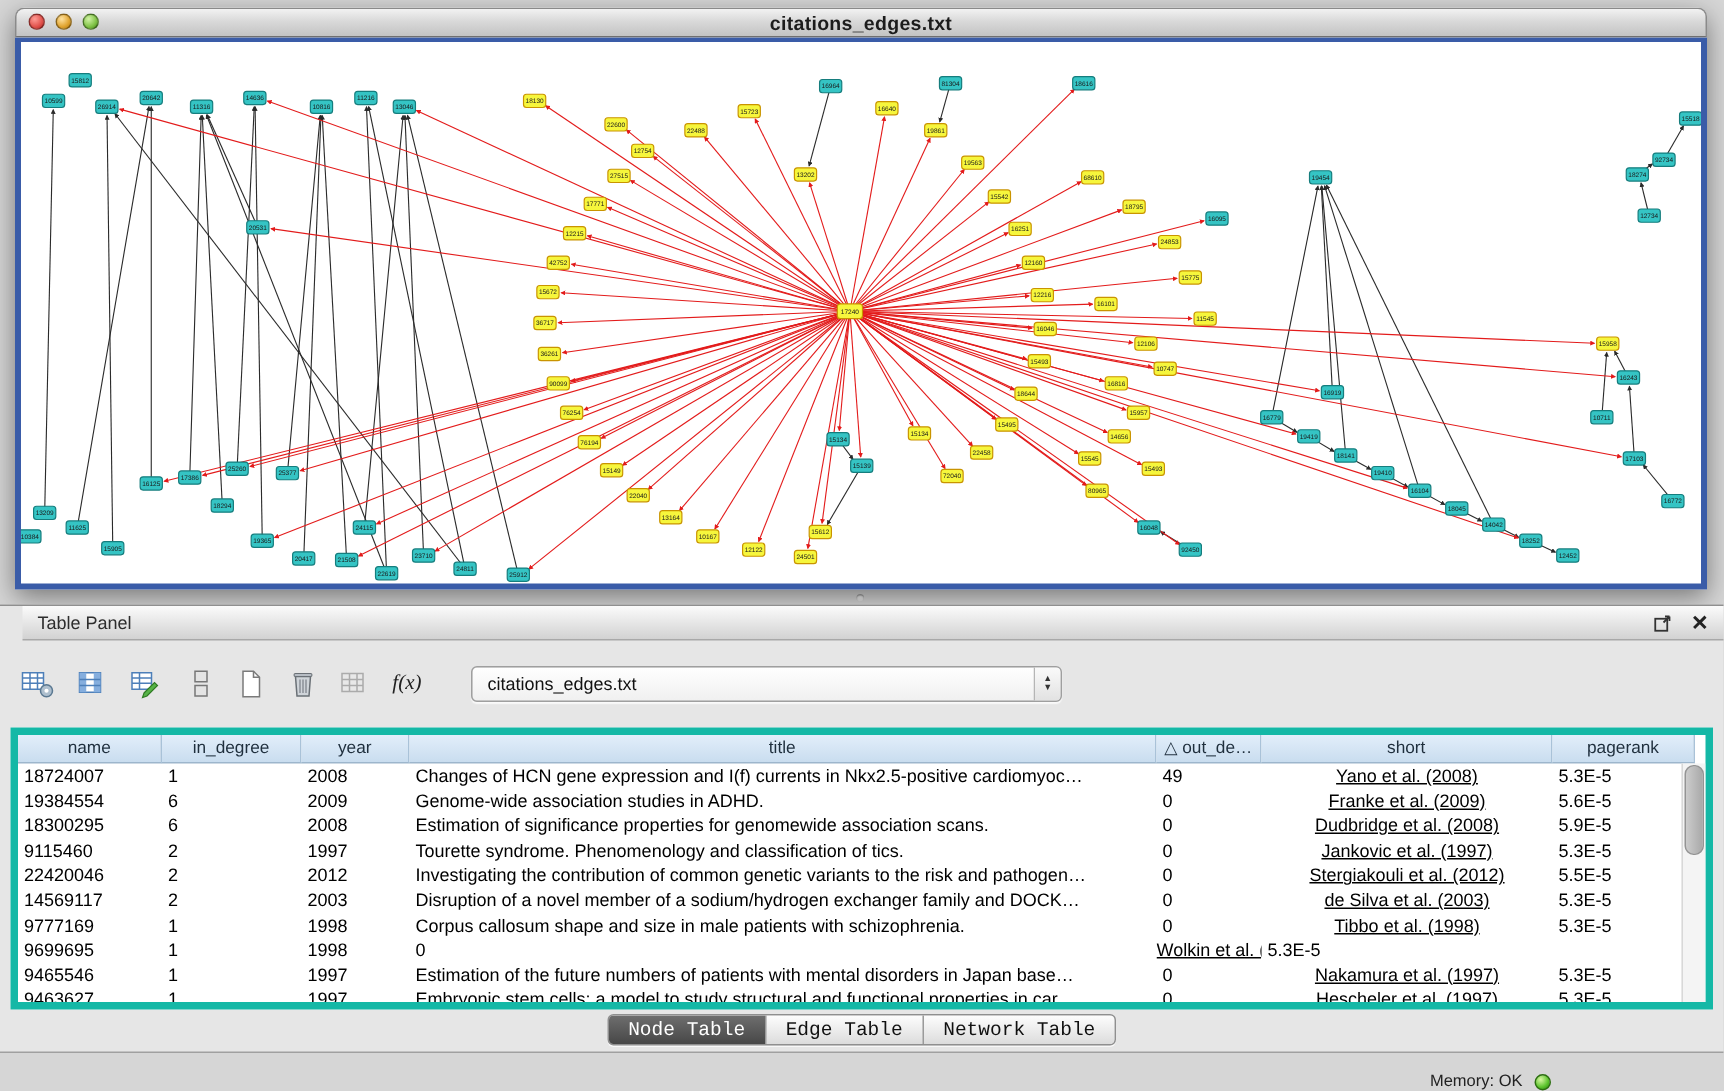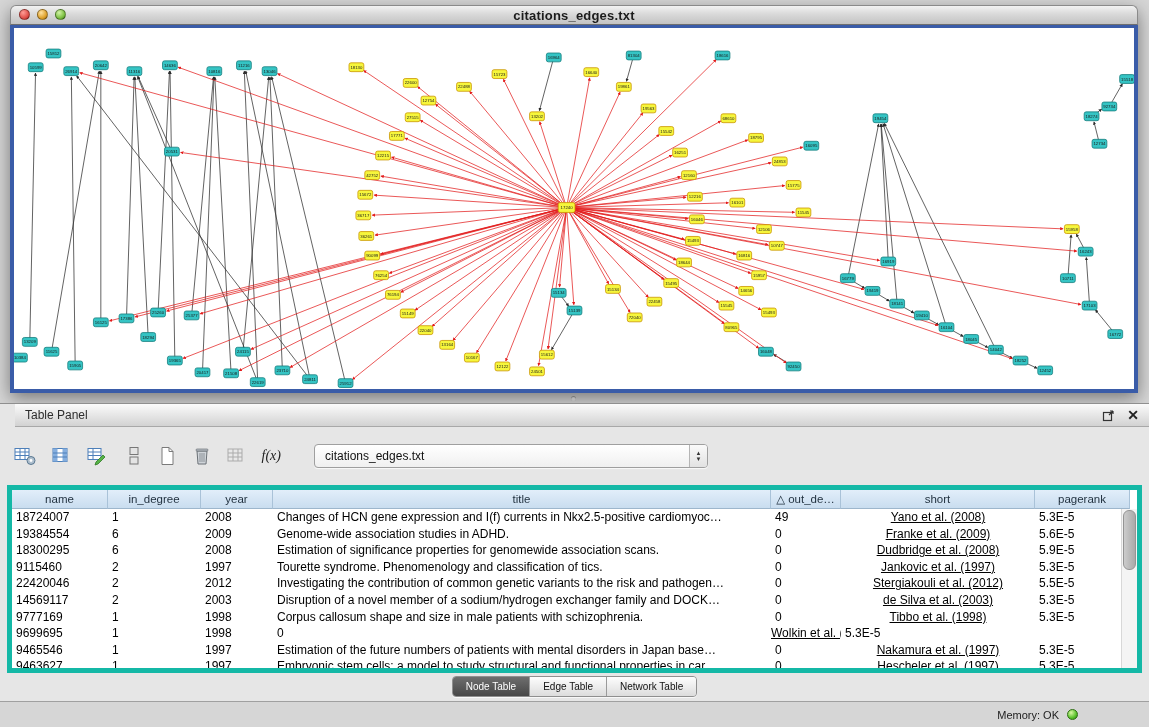--- a/index.html
+++ b/index.html
@@ -53,27 +53,27 @@
   .tbody .cell{font-size:12px;color:#000;height:16.6px;line-height:16.6px;
     overflow:hidden;white-space:nowrap;padding-left:4px;box-sizing:border-box;}
   .tbody .cell.center{text-align:center;padding-left:0;text-decoration:underline;}
   .vscroll{position:absolute;right:0;top:19px;bottom:0;width:15px;background:#f4f4f4;border-left:1px solid #d8d8d8;}
   .vthumb{position:absolute;left:1px;top:1px;width:11px;height:58px;border-radius:6px;
     background:linear-gradient(90deg,#cccccc,#a9a9a9);border:1px solid #949494;}
   
   .tabs-row{position:absolute;left:0;top:272px;width:1149px;display:flex;justify-content:center;}
   .seg{display:flex;border:1px solid #8f8f8f;border-radius:4px;overflow:hidden;height:19px;
     box-shadow:0 1px 0 rgba(255,255,255,.7);}
-  .seg .tab{font-size:10px;padding:0 13px;line-height:19px;background:linear-gradient(#fdfdfd,#dcdcdc);
-    color:#111;border-left:1px solid #9a9a9a;}
+  .seg .tab{font-size:13px;padding:0 13px;line-height:19px;background:linear-gradient(#fdfdfd,#dcdcdc);
+    color:#111;border-left:1px solid #9a9a9a;font-family:Liberation Mono, monospace;}
   .seg .tab:first-child{border-left:none;}
   .seg .tab.selected{background:linear-gradient(#6e6e6e,#474747);color:#fff;}
   
   #status-bar{position:absolute;left:0;top:702px;width:1044px;height:25px;display:flex;
-    align-items:center;justify-content:flex-end;padding-left:44px;}
+    align-items:flex-end;justify-content:flex-end;}
   .mem-label{font-size:11px;color:#222;margin-right:8px;}
   .mem-led{width:11px;height:11px;border-radius:50%;margin-right:10px;
     background:radial-gradient(circle at 35% 30%,#d8f7a2,#59c22b 60%,#2c7a12);
     border:1px solid #2c6e10;box-sizing:border-box;}
 </style>
 </head>
 <body>
 
 <div id="net-window">
   <div class="titlebar">

